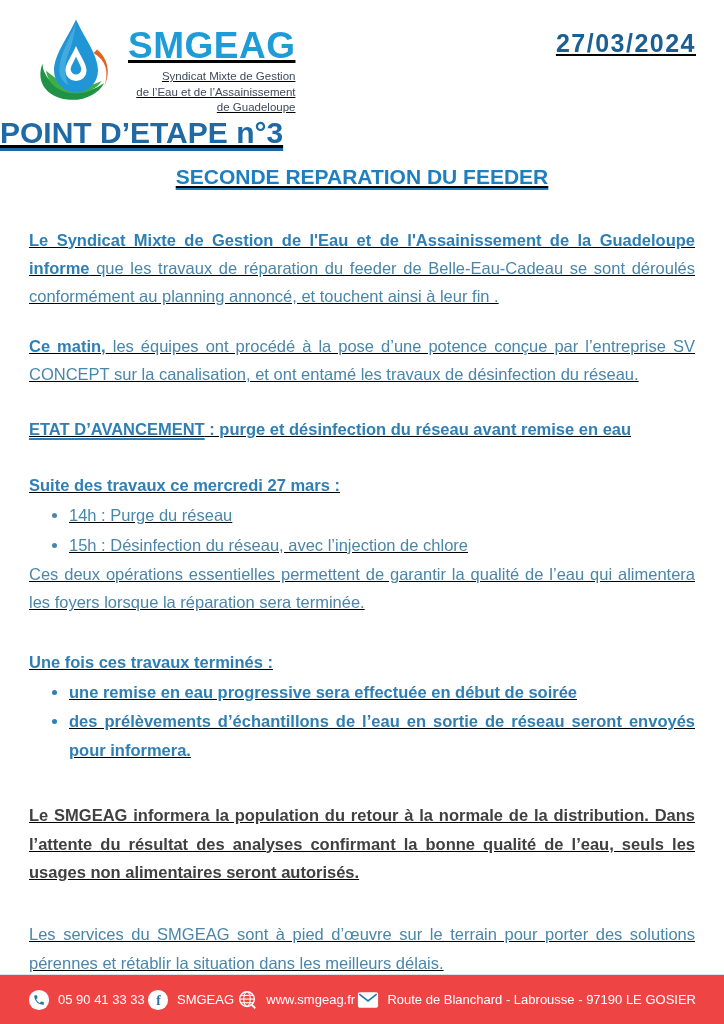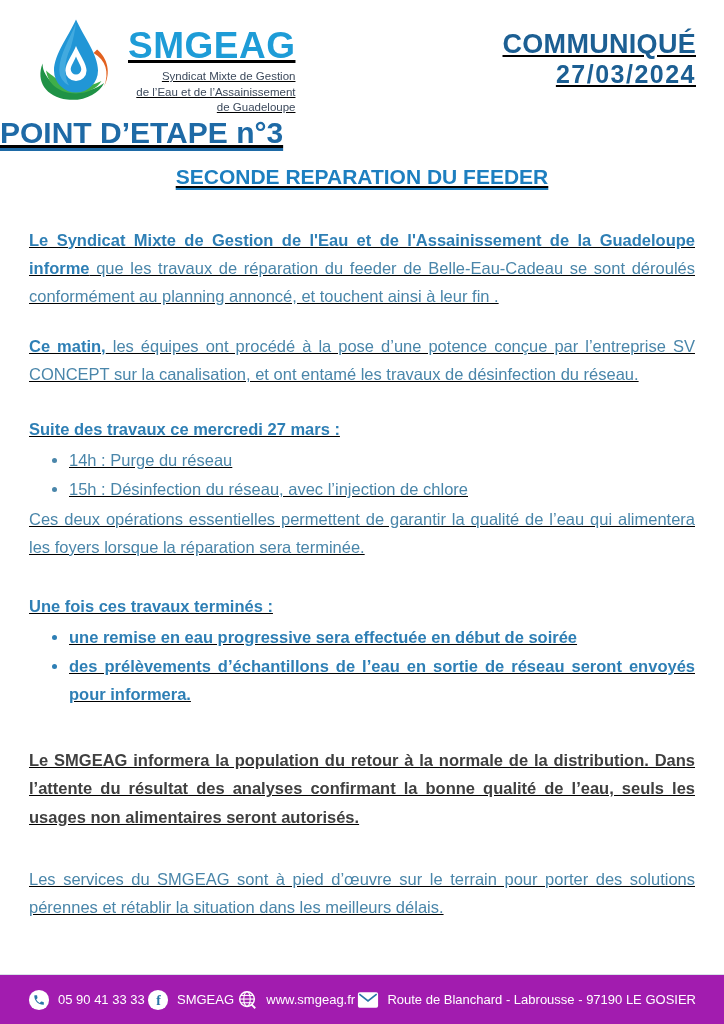--- a/index.html
+++ b/index.html
@@ -94,21 +94,21 @@
   ul.bullets.bold-list { font-weight: bold; color: #2E7FB5; }
   .schedule-note { margin-top: 1px !important; }
   .next-heading { margin-top: 31px !important; font-weight: bold; color: #2E7FB5; }
   .info-para { margin-top: 37px !important; font-weight: bold; color: #404040; }
   .closing-para { margin-top: 34px !important; }
   
   .footer-bar {
     position: absolute;
     left: 0; right: 0; bottom: 0;
     height: 50px;
-    background: #a21caf;
+    background: #ef4444;
     display: flex;
     align-items: center;
     justify-content: space-between;
     padding: 0 28px;
     box-sizing: border-box;
     color: #ffffff;
     font-size: 13px;
     border-top: 1px solid #d9e2e8;
   }
   .footer-item { display: flex; align-items: center; gap: 8px; white-space: nowrap; }
@@ -140,38 +140,38 @@
       <div class="logo-text">
         <div class="logo-name">SMGEAG</div>
         <div class="logo-sub">
           <div>Syndicat Mixte de Gestion</div>
           <div>de l’Eau et de l’Assainissement</div>
           <div>de Guadeloupe</div>
         </div>
       </div>
     </div>
     <div class="comm-block">
-      <div class="comm-label">COMMUNIQUÉ</div>
       <div class="comm-date">27/03/2024</div>
     </div>
   </div>
 
   <div class="title-main">
     <span class="u">POINT D’ETAPE n°3</span>
   </div>
   <div class="title-sub">
     <span class="u">SECONDE REPARATION DU FEEDER</span>
   </div>
 
   <div class="content">
 
     <p class="p1"><span class="b">Le Syndicat Mixte de Gestion de l'Eau et de l'Assainissement de la Guadeloupe informe</span><span> que les travaux de réparation du feeder de Belle-Eau-Cadeau se sont déroulés conformément au planning annoncé, et touchent ainsi à leur fin .</span></p>
 
     <p class="p2"><span class="b">Ce matin,</span><span> les équipes ont procédé à la pose d’une potence conçue par l’entreprise SV CONCEPT sur la canalisation, et ont entamé les travaux de désinfection du réseau.</span></p>
 
+    <p class="status-line"><span class="u">ETAT D’AVANCEMENT</span><span> : purge et désinfection du réseau avant remise en eau</span></p>
 
     <p class="schedule-heading">Suite des travaux ce mercredi 27 mars :</p>
     <ul class="bullets">
       <li>14h : Purge du réseau</li>
       <li>15h : Désinfection du réseau, avec l’injection de chlore</li>
     </ul>
     <p class="schedule-note">Ces deux opérations essentielles permettent de garantir la qualité de l’eau qui alimentera les foyers lorsque la réparation sera terminée.</p>
 
     <p class="next-heading">Une fois ces travaux terminés :</p>
     <ul class="bullets bold-list">

